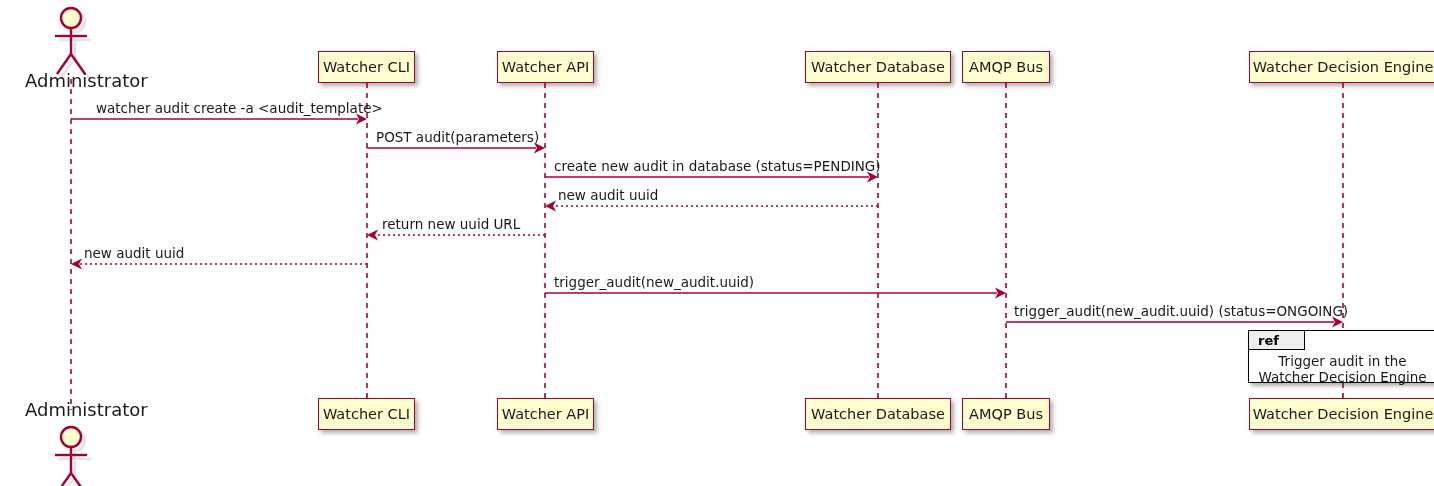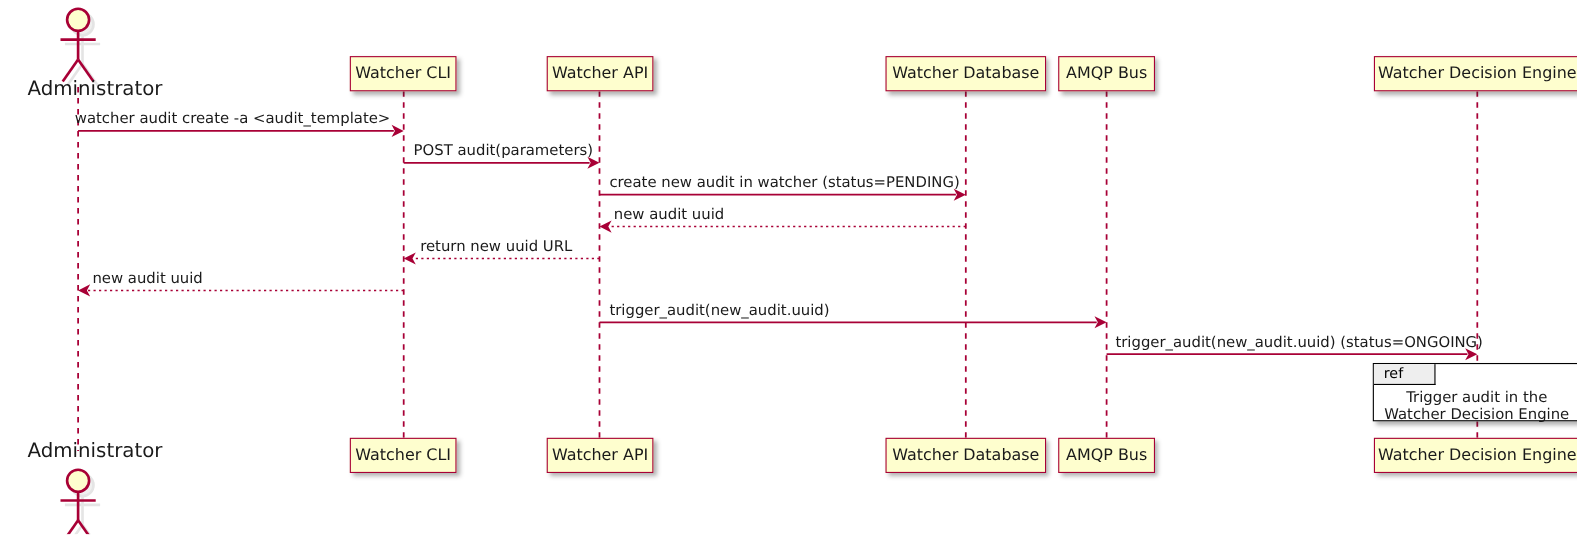--- a/index.html
+++ b/index.html
@@ -90,21 +90,21 @@
     background: #EEEEEE;
     border-right: 1.8px solid #000000;
     border-bottom: 1.8px solid #000000;
     box-sizing: border-box;
   }
   .ref-tab-label {
     position: absolute;
     left: 9px;
     top: 3px;
     font-size: 13px;
-    font-weight: normal;
+    font-weight: bold;
     color: #000000;
     line-height: 1;
   }
   .ref-body {
     position: absolute;
     left: 0;
     top: 22px;
     width: 100%;
     text-align: center;
     font-size: 13.5px;
@@ -207,23 +207,23 @@
       </div>
       <div class="pbox" style="left: 946px; top: 398px; width: 88px; height: 32px;">
         <span>AMQP Bus</span>
       </div>
       <div class="pbox" style="left: 1233px; top: 398px; width: 188px; height: 32px;">
         <span>Watcher Decision Engine</span>
       </div>
     </div>
 
   <div id="message-labels">
-      <div class="msg-label" style="left: 52px; top: 102px; text-align: right;">watcher audit create -a &lt;audit_template&gt;</div>
+      <div class="msg-label" style="left: 80px; top: 102px; text-align: right;">watcher audit create -a &lt;audit_template&gt;</div>
       <div class="msg-label" style="left: 360px; top: 131px;">POST audit(parameters)</div>
-      <div class="msg-label" style="left: 538px; top: 160px;">create new audit in watcher (status=PENDING)</div>
+      <div class="msg-label" style="left: 538px; top: 160px;">create new audit in database (status=PENDING)</div>
       <div class="msg-label" style="left: 542px; top: 189px;">new audit uuid</div>
       <div class="msg-label" style="left: 366px; top: 218px;">return new uuid URL</div>
       <div class="msg-label" style="left: 68px; top: 247px;">new audit uuid</div>
       <div class="msg-label" style="left: 538px; top: 276px;">trigger_audit(new_audit.uuid)</div>
       <div class="msg-label" style="left: 998px; top: 305px;">trigger_audit(new_audit.uuid) (status=ONGOING)</div>
     </div>
 
   <div class="actor-name" id="actor-name-top" style="left: 9px; top: 72px;">Administrator</div>
   <div class="actor-name" id="actor-name-bottom" style="left: 9px; top: 401px;">Administrator</div>
 

